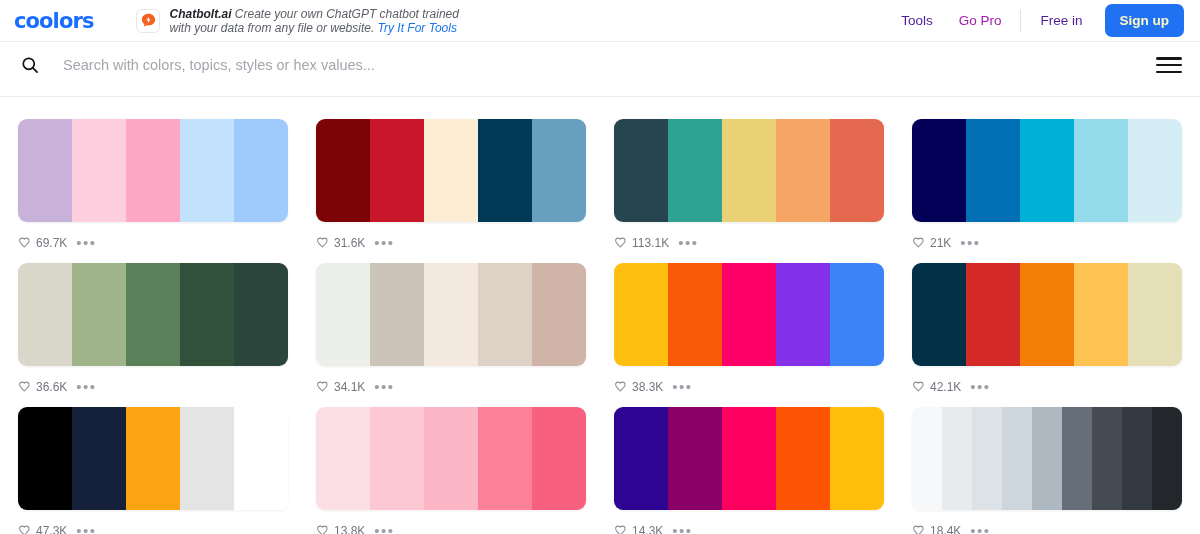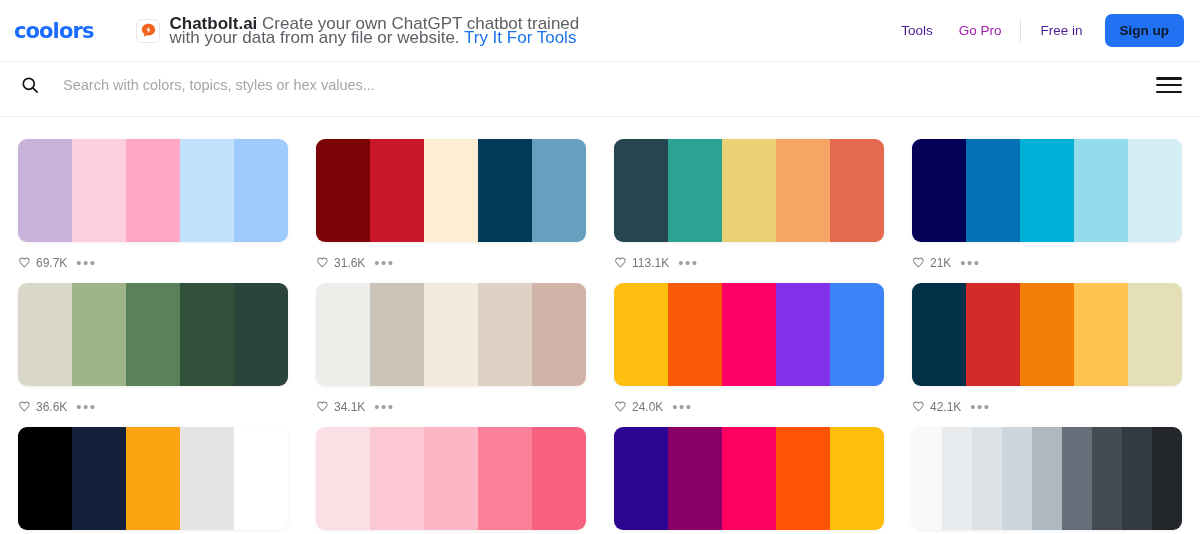--- a/index.html
+++ b/index.html
@@ -8,21 +8,21 @@
     width: 1200px;
     height: 534px;
     overflow: hidden;
     background: #ffffff;
     font-family: "Liberation Sans", sans-serif;
     -webkit-font-smoothing: antialiased;
   }
 
   
   .top-header {
-    height: 62px;
+    height: 42px;
     display: flex;
     align-items: center;
     padding: 0 16px 0 14px;
     border-bottom: 1px solid #ededed;
     position: relative;
   }
 
   .logo {
     font-size: 21px;
     font-weight: bold;
@@ -47,24 +47,25 @@
     border-radius: 6px;
     border: 1px solid #e8e8e8;
     background: #fff;
     display: flex;
     align-items: center;
     justify-content: center;
     flex-shrink: 0;
   }
 
   .ad-text {
-    font-size: 17px;
+    font-size: 12px;
     line-height: 14px;
     color: #5c6066;
     max-width: 440px;
+    font-style: italic;
   }
   .ad-text .brand { font-weight: bold; color: #23262b; }
   .ad-text .cta { color: #1a73e8; cursor: pointer; }
 
   .header-right {
     margin-left: auto;
     display: flex;
     align-items: center;
     gap: 0;
   }
@@ -80,21 +81,21 @@
 
   .v-divider {
     width: 1px;
     height: 22px;
     background: #e2e2e2;
     margin: 0 6px;
   }
 
   .signup-btn {
     background: #2072f3;
-    color: #0f172a;
+    color: #fef9c3;
     font-size: 13.5px;
     font-weight: bold;
     border: none;
     border-radius: 7px;
     padding: 9px 15px;
     margin-left: 9px;
     cursor: pointer;
     font-family: "Liberation Sans", sans-serif;
   }
 
@@ -349,21 +350,21 @@
         <i style="background: rgb(249, 90, 6);"></i>
         <i style="background: rgb(253, 0, 104);"></i>
         <i style="background: rgb(132, 48, 232);"></i>
         <i style="background: rgb(59, 131, 246);"></i>
       </div>
       <div class="card-meta">
         <div class="likes">
           <svg width="13" height="13" viewBox="0 0 24 24" aria-hidden="true">
             <path d="M12 20.2l-1.3-1.2C6 14.8 3 12.1 3 8.7 3 6 5.1 3.9 7.8 3.9c1.5 0 3 .7 3.9 1.9.9-1.2 2.4-1.9 3.9-1.9C18.3 3.9 20.4 6 20.4 8.7c0 3.4-3 6.1-7.7 10.4L12 20.2z" fill="none" stroke="#8a8f96" stroke-width="1.9"></path>
           </svg>
-          <span>24.0K</span>
+          <span>38.3K</span>
         </div>
         <div class="dots">•••</div>
       </div>
     </div>
     <div class="card">
       <div class="swatches">
         <i style="background: rgb(2, 48, 71);"></i>
         <i style="background: rgb(213, 43, 40);"></i>
         <i style="background: rgb(245, 127, 6);"></i>
         <i style="background: rgb(255, 195, 82);"></i>

